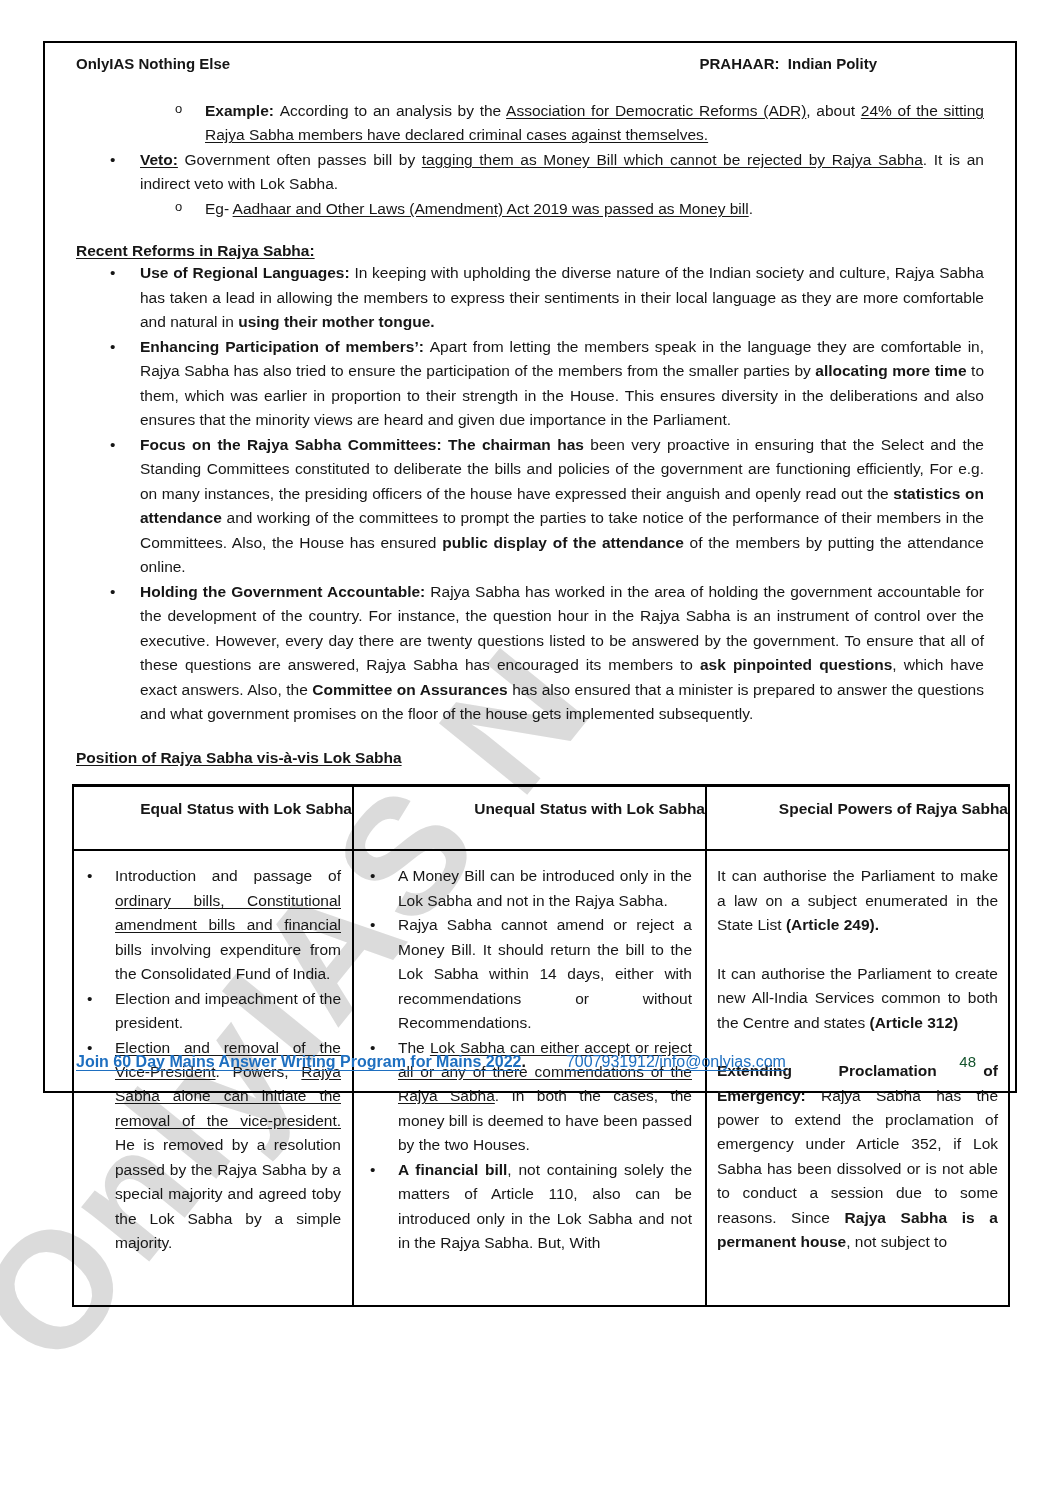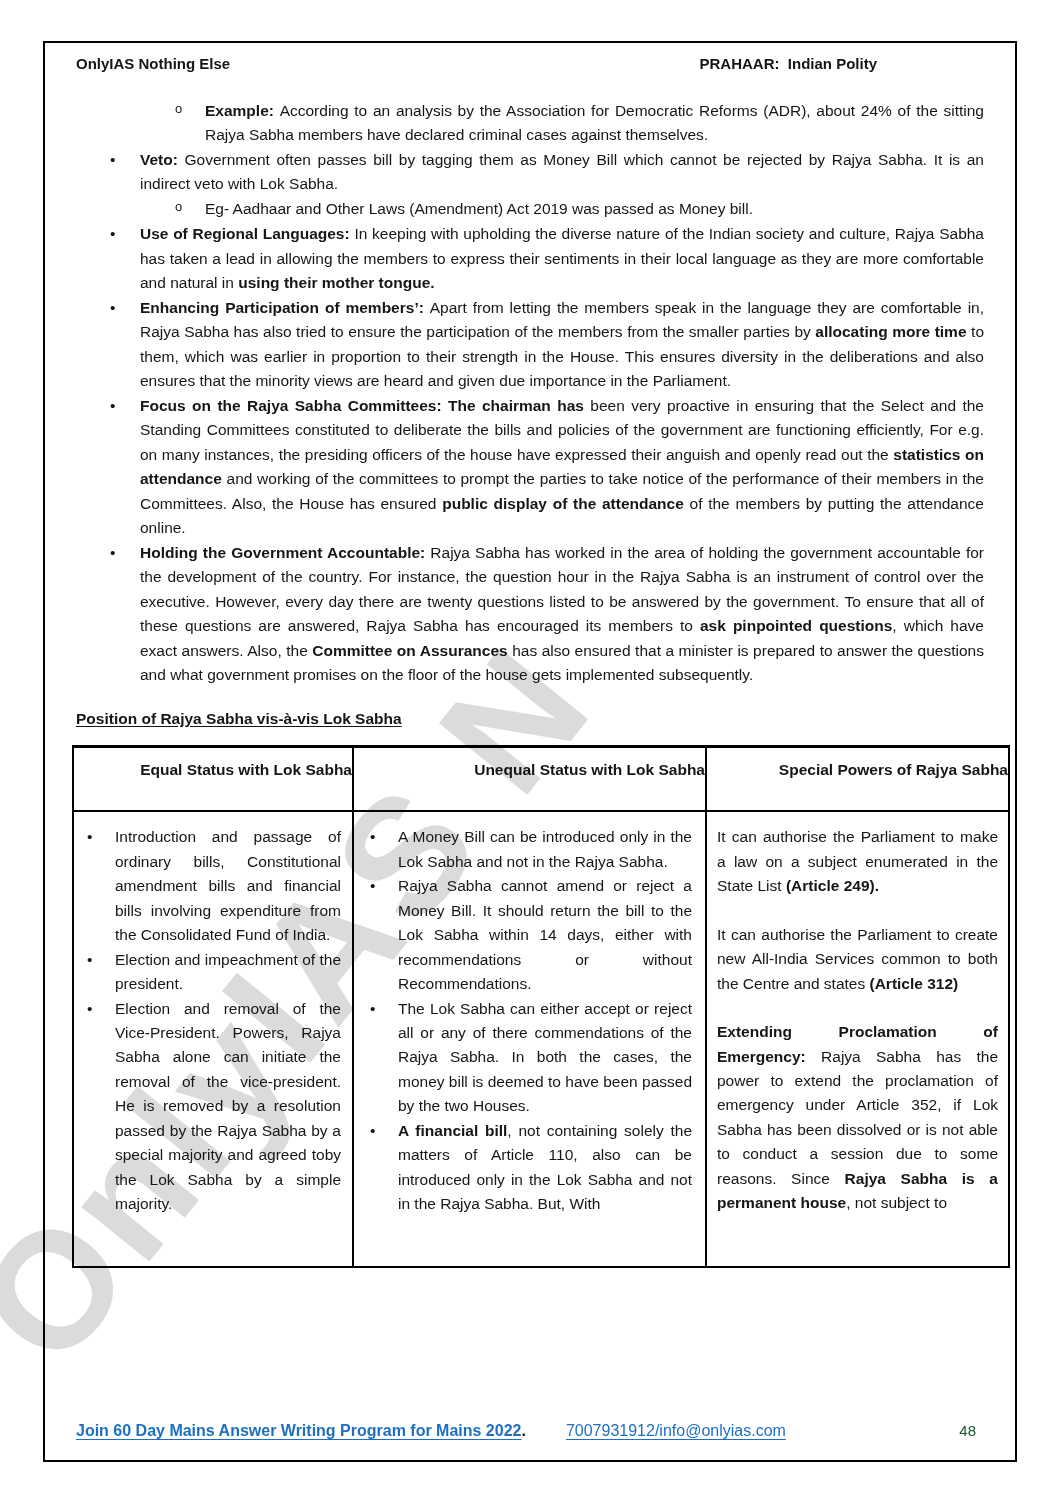--- a/index.html
+++ b/index.html
@@ -7,31 +7,31 @@
     font-family:"Liberation Sans", sans-serif; color:#161616; }
   .page { position:relative; width:1058px; height:1497px; overflow:hidden; background:#fff; }
 
   
   .watermark { position:absolute; left:-60px; top:1280px; z-index:0;
     font-size:165px; font-weight:bold; letter-spacing:6px; white-space:nowrap;
     color:#a6a6a6; opacity:0.40; transform:rotate(-51deg); transform-origin:0 0;
     pointer-events:none; }
 
   
-  .frame { position:absolute; left:43px; top:41px; width:974px; height:1421px;
+  .frame { position:absolute; left:43px; top:41px; width:974px; height:1052px;
     border:2px solid #000; z-index:1; background:transparent; }
 
   .inner { position:relative; width:100%; height:100%; padding:12px 31px 0 31px; }
 
   .hdr { display:flex; font-weight:bold; font-size:15px; }
   .hdr .right { margin-left:auto; margin-right:107px;text-align:center; }
 
   
   .b { font-weight:bold; }
-  .u { text-underline-offset:2px; }
+  .u { text-decoration:underline; text-underline-offset:2px; }
 
   
   .doc-list { margin-top:27px; font-size:15.5px; line-height:1.58; }
   .doc-list.tight { margin-top:1px; }
   .li { display:flex; padding-left:34px; }
   .li .marker { flex:0 0 30px; }
   .li .marker.hollow { font-size:13px; }
   .li .txt { flex:1; text-align:justify; }
   .li.l2 { padding-left:99px; }
 
@@ -88,20 +88,21 @@
           <div class="li">
             <span class="marker">•</span>
             <span class="txt"><span class="b u">Veto:</span><span> Government often passes bill by </span><span class="u">tagging them as Money Bill which cannot be rejected by Rajya Sabha</span><span>. It is an indirect veto with Lok Sabha.</span></span>
           </div>
           <div class="li l2">
             <span class="marker hollow">o</span>
             <span class="txt"><span>Eg- </span><span class="u">Aadhaar and Other Laws (Amendment) Act 2019 was passed as Money bill</span><span>.</span></span>
           </div>
         </div>
 
+      <h3 class="sect"><span class="u">Recent Reforms in Rajya Sabha:</span></h3>
 
       <div class="doc-list tight">
           <div class="li">
             <span class="marker">•</span>
             <span class="txt"><span class="b">Use of Regional Languages: </span><span>In keeping with upholding the diverse nature of the Indian society and culture, Rajya Sabha has taken a lead in allowing the members to express their sentiments in their local language as they are more comfortable and natural in </span><span class="b">using their mother tongue.</span></span>
           </div>
           <div class="li">
             <span class="marker">•</span>
             <span class="txt"><span class="b">Enhancing Participation of members’: </span><span>Apart from letting the members speak in the language they are comfortable in, Rajya Sabha has also tried to ensure the participation of the members from the smaller parties by </span><span class="b">allocating more time</span><span> to them, which was earlier in proportion to their strength in the House. This ensures diversity in the deliberations and also ensures that the minority views are heard and given due importance in the Parliament.</span></span>
           </div>

